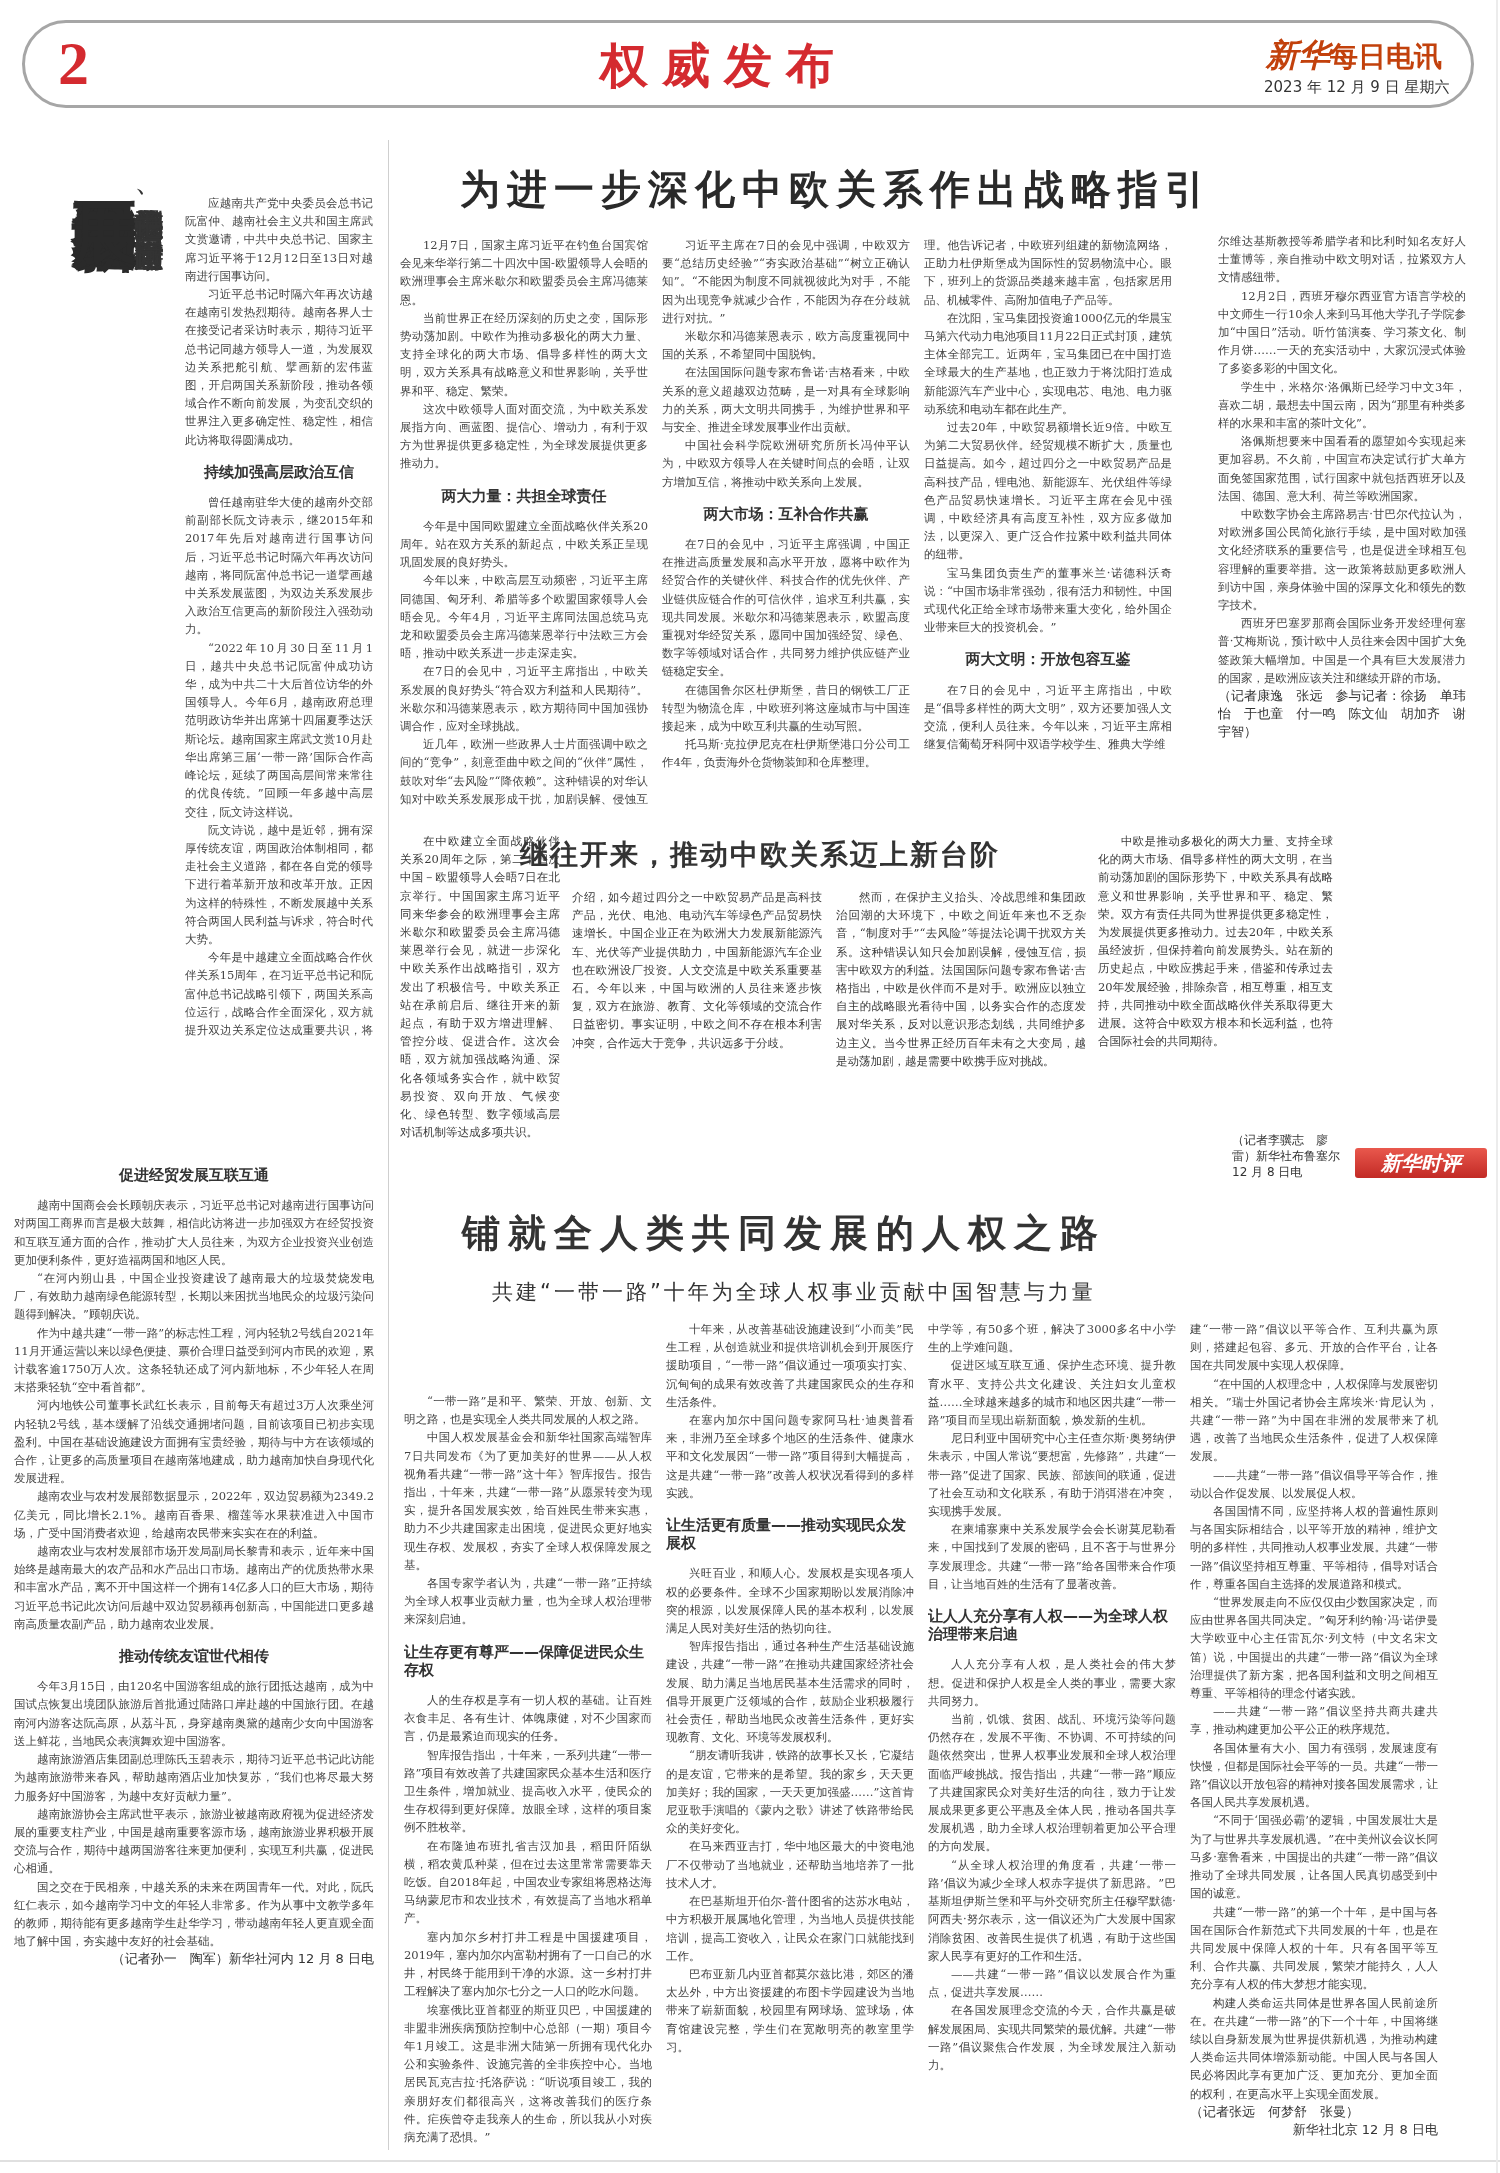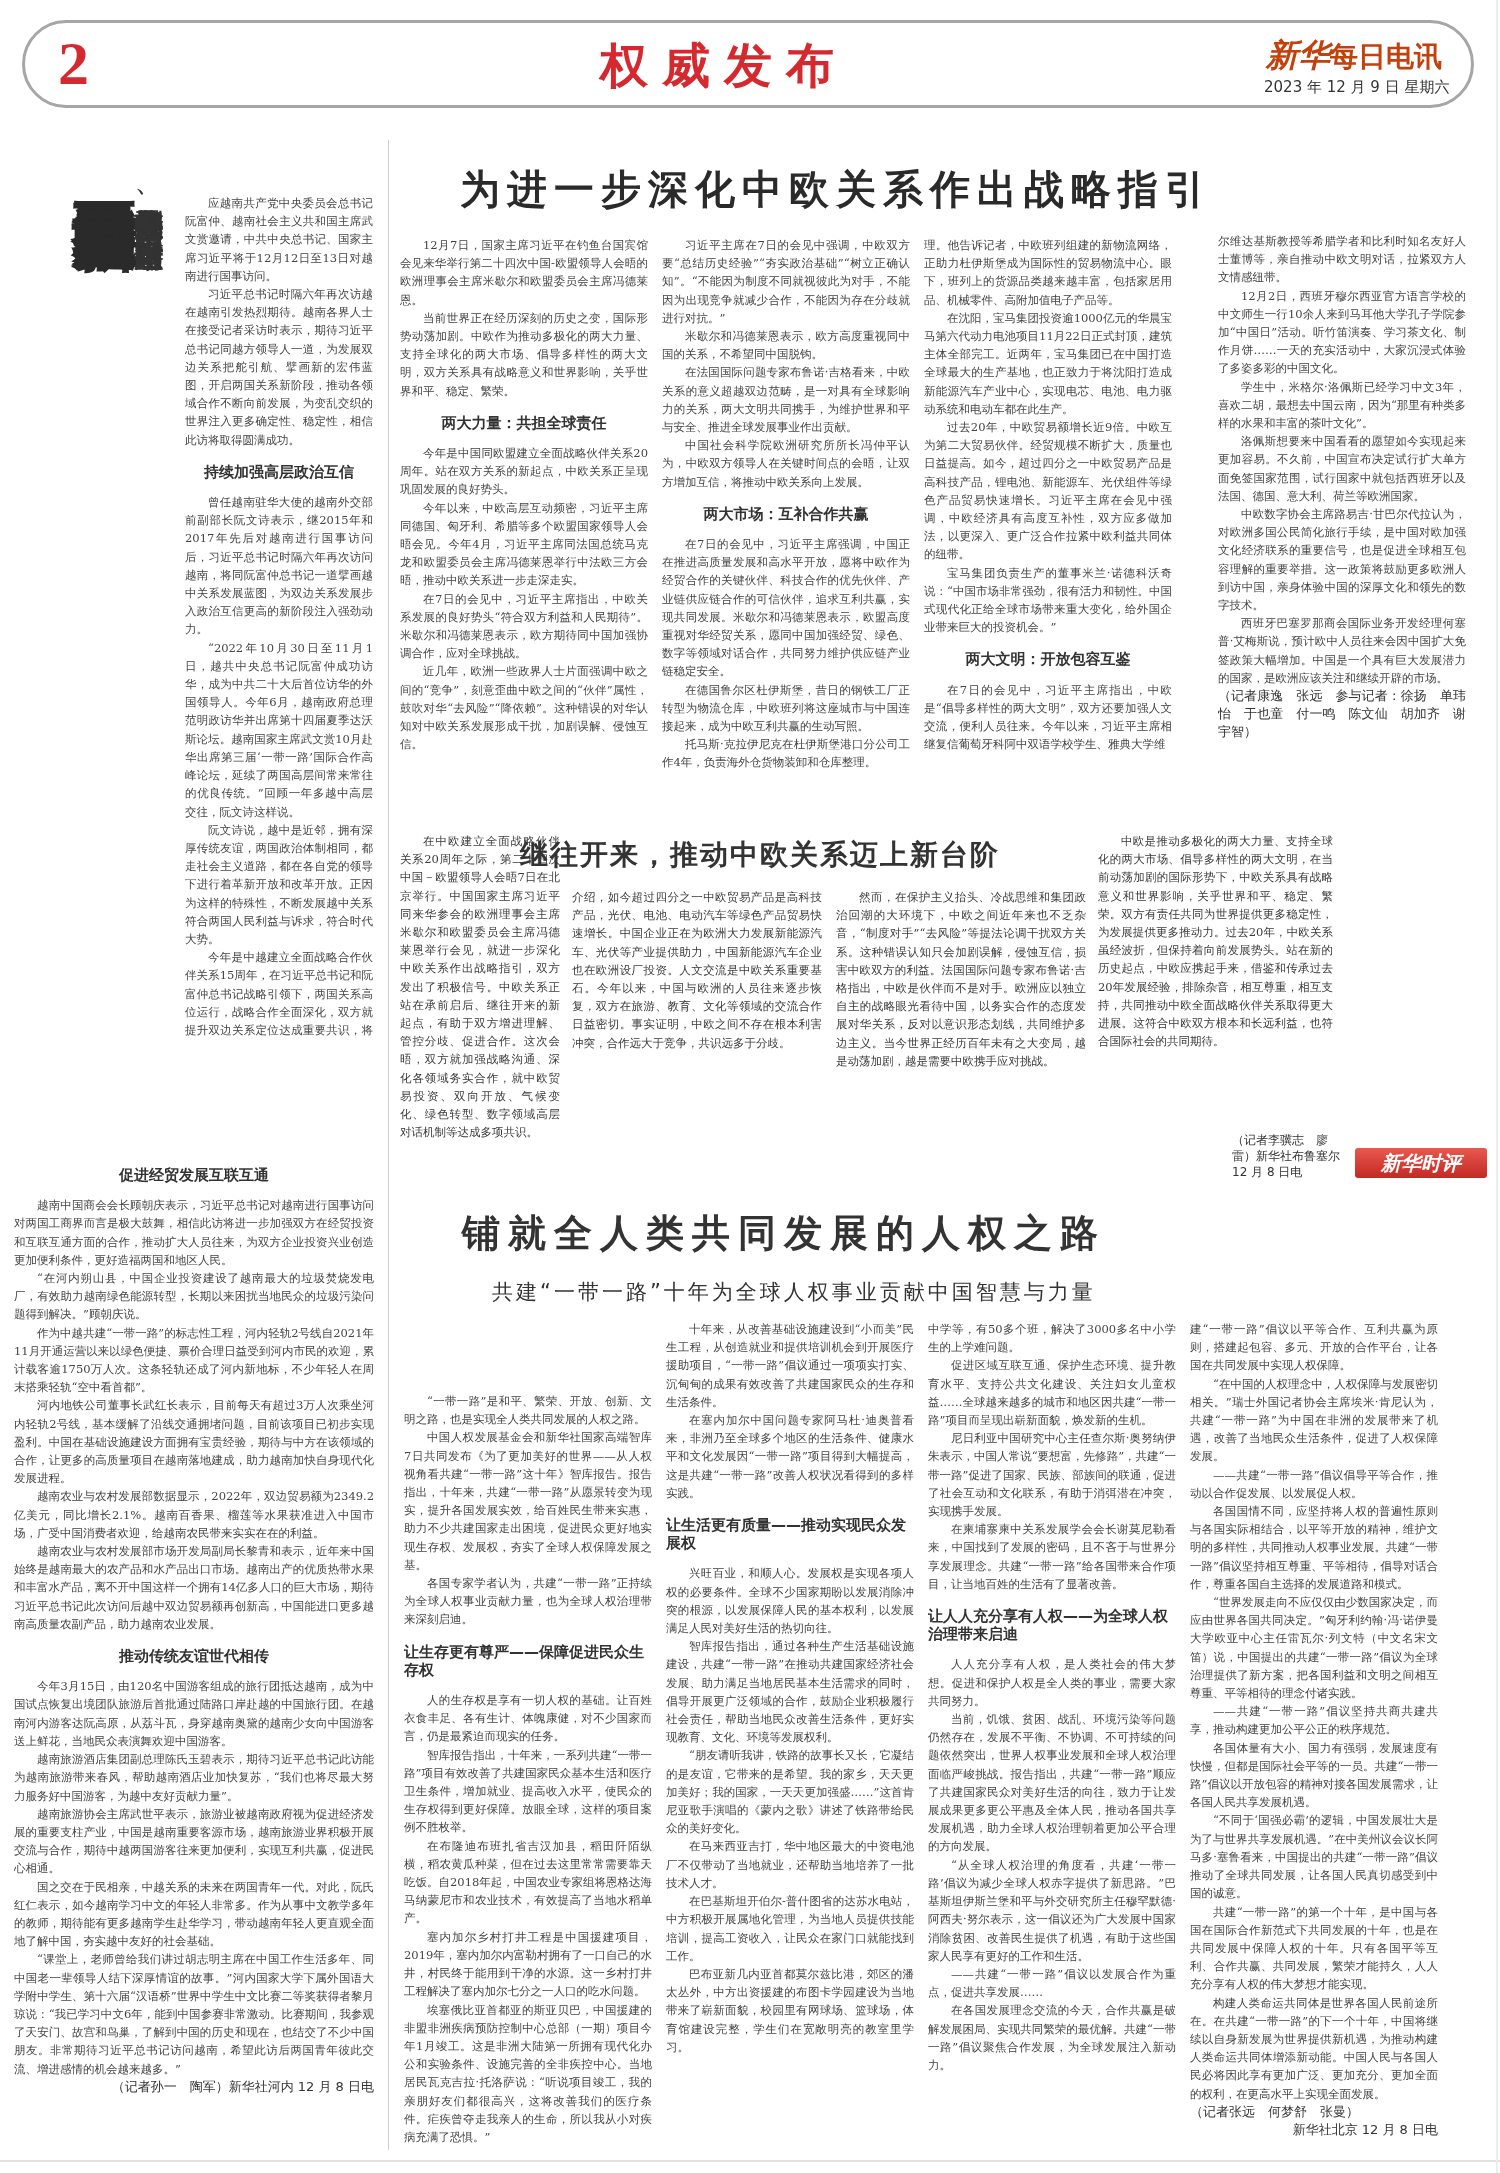--- a/index.html
+++ b/index.html
@@ -81,31 +81,31 @@
   <p>“在河内朔山县，中国企业投资建设了越南最大的垃圾焚烧发电厂，有效助力越南绿色能源转型，长期以来困扰当地民众的垃圾污染问题得到解决。”顾朝庆说。</p>
   <p>作为中越共建“一带一路”的标志性工程，河内轻轨2号线自2021年11月开通运营以来以绿色便捷、票价合理日益受到河内市民的欢迎，累计载客逾1750万人次。这条轻轨还成了河内新地标，不少年轻人在周末搭乘轻轨“空中看首都”。</p>
   <p>河内地铁公司董事长武红长表示，目前每天有超过3万人次乘坐河内轻轨2号线，基本缓解了沿线交通拥堵问题，目前该项目已初步实现盈利。中国在基础设施建设方面拥有宝贵经验，期待与中方在该领域的合作，让更多的高质量项目在越南落地建成，助力越南加快自身现代化发展进程。</p>
   <p>越南农业与农村发展部数据显示，2022年，双边贸易额为2349.2亿美元，同比增长2.1%。越南百香果、榴莲等水果获准进入中国市场，广受中国消费者欢迎，给越南农民带来实实在在的利益。</p>
   <p>越南农业与农村发展部市场开发局副局长黎青和表示，近年来中国始终是越南最大的农产品和水产品出口市场。越南出产的优质热带水果和丰富水产品，离不开中国这样一个拥有14亿多人口的巨大市场，期待习近平总书记此次访问后越中双边贸易额再创新高，中国能进口更多越南高质量农副产品，助力越南农业发展。</p>
   <div class="sub">推动传统友谊世代相传</div>
   <p>今年3月15日，由120名中国游客组成的旅行团抵达越南，成为中国试点恢复出境团队旅游后首批通过陆路口岸赴越的中国旅行团。在越南河内游客达阮高原，从荔斗瓦，身穿越南奥黛的越南少女向中国游客送上鲜花，当地民众表演舞欢迎中国游客。</p>
   <p>越南旅游酒店集团副总理陈氏玉碧表示，期待习近平总书记此访能为越南旅游带来春风，帮助越南酒店业加快复苏，“我们也将尽最大努力服务好中国游客，为越中友好贡献力量”。</p>
   <p>越南旅游协会主席武世平表示，旅游业被越南政府视为促进经济发展的重要支柱产业，中国是越南重要客源市场，越南旅游业界积极开展交流与合作，期待中越两国游客往来更加便利，实现互利共赢，促进民心相通。</p>
   <p>国之交在于民相亲，中越关系的未来在两国青年一代。对此，阮氏红仁表示，如今越南学习中文的年轻人非常多。作为从事中文教学多年的教师，期待能有更多越南学生赴华学习，带动越南年轻人更直观全面地了解中国，夯实越中友好的社会基础。</p>
-  <p>“课堂上，老师曾给我们讲过胡志明主席在中国工作生活多年、同中国老一辈领导人结下深厚情谊的故事。”河内国家大学下属外国语大学附中学生、第十六届“汉语桥”世界中学生中文比赛二等奖获得者黎月琼说：“我已学习中文6年，能到中国参赛非常激动。比赛期间，我参观了天安门、故宫和鸟巢，了解到中国的历史和现在，也结交了不少中国朋友。非常期待习近平总书记访问越南，希望此访后两国青年彼此交流、增进感情的机会越来越多。”</p>
   <div class="byline right">（记者孙一　陶军）新华社河内 12 月 8 日电</div>
 </div>
 
 <div class="abs divider-v" style="left:388px;top:140px;height:2010px;"></div>
 
 <div class="abs eu-title">为进一步深化中欧关系作出战略指引</div>
 
 <div class="abs col" style="left:400px;top:236px;width:248px;height:574px;">
   <p>12月7日，国家主席习近平在钓鱼台国宾馆会见来华举行第二十四次中国-欧盟领导人会晤的欧洲理事会主席米歇尔和欧盟委员会主席冯德莱恩。</p>
   <p>当前世界正在经历深刻的历史之变，国际形势动荡加剧。中欧作为推动多极化的两大力量、支持全球化的两大市场、倡导多样性的两大文明，双方关系具有战略意义和世界影响，关乎世界和平、稳定、繁荣。</p>
+  <p>这次中欧领导人面对面交流，为中欧关系发展指方向、画蓝图、提信心、增动力，有利于双方为世界提供更多稳定性，为全球发展提供更多推动力。</p>
   <div class="sub">两大力量：共担全球责任</div>
   <p>今年是中国同欧盟建立全面战略伙伴关系20周年。站在双方关系的新起点，中欧关系正呈现巩固发展的良好势头。</p>
   <p>今年以来，中欧高层互动频密，习近平主席同德国、匈牙利、希腊等多个欧盟国家领导人会晤会见。今年4月，习近平主席同法国总统马克龙和欧盟委员会主席冯德莱恩举行中法欧三方会晤，推动中欧关系进一步走深走实。</p>
   <p>在7日的会见中，习近平主席指出，中欧关系发展的良好势头“符合双方利益和人民期待”。米歇尔和冯德莱恩表示，欧方期待同中国加强协调合作，应对全球挑战。</p>
   <p>近几年，欧洲一些政界人士片面强调中欧之间的“竞争”，刻意歪曲中欧之间的“伙伴”属性，鼓吹对华“去风险”“降依赖”。这种错误的对华认知对中欧关系发展形成干扰，加剧误解、侵蚀互信。</p>
 </div>
 
 <div class="abs col" style="left:662px;top:236px;width:248px;height:574px;">
   <p>习近平主席在7日的会见中强调，中欧双方要“总结历史经验”“夯实政治基础”“树立正确认知”。“不能因为制度不同就视彼此为对手，不能因为出现竞争就减少合作，不能因为存在分歧就进行对抗。”</p>
   <p>米歇尔和冯德莱恩表示，欧方高度重视同中国的关系，不希望同中国脱钩。</p>

